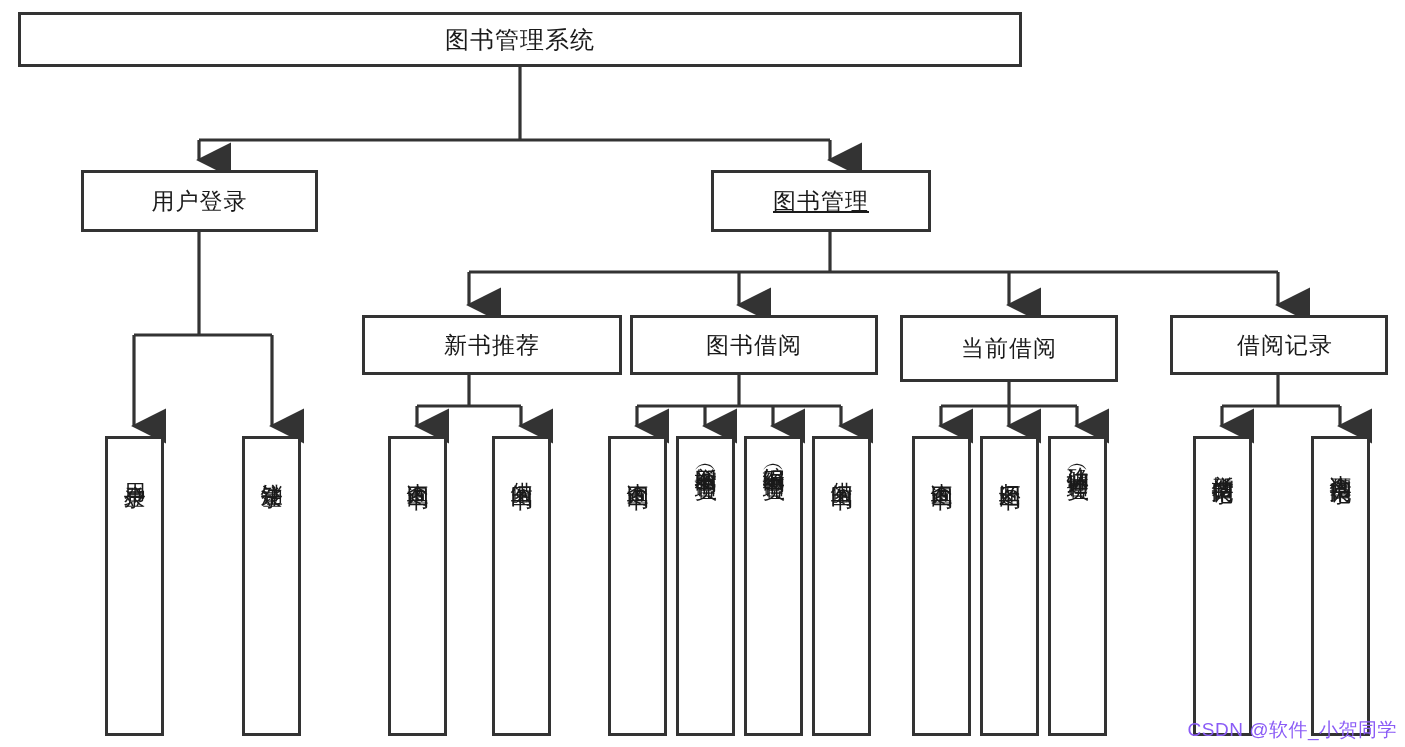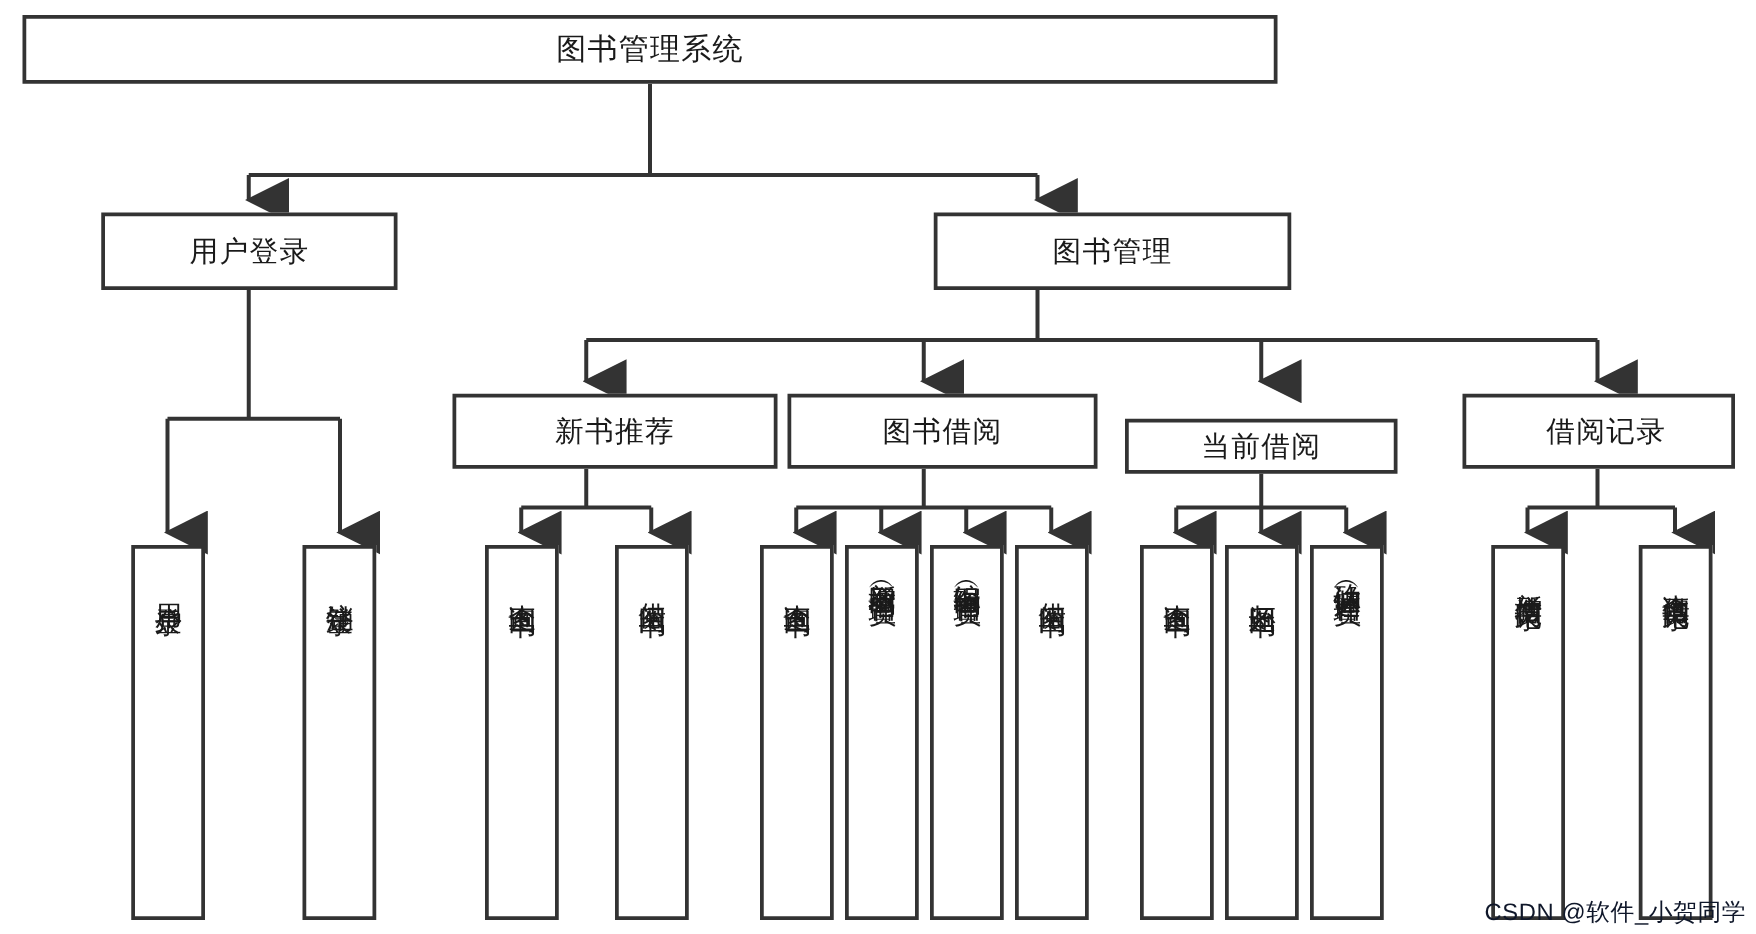--- a/index.html
+++ b/index.html
@@ -56,21 +56,21 @@
     display: block;
   }
   .node.root {
     font-size: 24px;
   }
   #watermark {
     position: absolute;
     right: 8px;
     bottom: 4px;
     font-size: 19px;
-    color: #0f172a;
+    color: #8b5cf6;
     letter-spacing: 0.5px;
     z-index: 5;
     white-space: nowrap;
   }
 </style>
 </head>
 <body>
 
 <div id="canvas">
 
@@ -124,31 +124,31 @@
     </g>
   </svg>
 
   <div class="node h root" style="left:18px; top:12px; width:1004px; height:55px;">
     <span>图书管理系统</span>
   </div>
 
   <div class="node h" style="left:81px; top:170px; width:237px; height:62px;">
     <span>用户登录</span>
   </div>
-  <div class="node h" style="left:747px; top:170px; width:286px; height:62px;">
+  <div class="node h" style="left:711px; top:170px; width:220px; height:62px;text-decoration:underline;">
     <span>图书管理</span>
   </div>
 
   <div class="node h" style="left:362px; top:315px; width:260px; height:60px;">
     <span>新书推荐</span>
   </div>
   <div class="node h" style="left:630px; top:315px; width:248px; height:60px;">
     <span>图书借阅</span>
   </div>
-  <div class="node h" style="left:900px; top:315px; width:218px; height:44px;margin-top:20px;">
+  <div class="node h" style="left:900px; top:315px; width:218px; height:67px;">
     <span>当前借阅</span>
   </div>
   <div class="node h" style="left:1170px; top:315px; width:218px; height:60px;padding-left:12px;">
     <span>借阅记录</span>
   </div>
 
   <div class="node v" style="left:105px; top:436px; width:59px; height:300px;">
     <span class="vtext">用户登录</span>
   </div>
   <div class="node v" style="left:242px; top:436px; width:59px; height:300px;">

